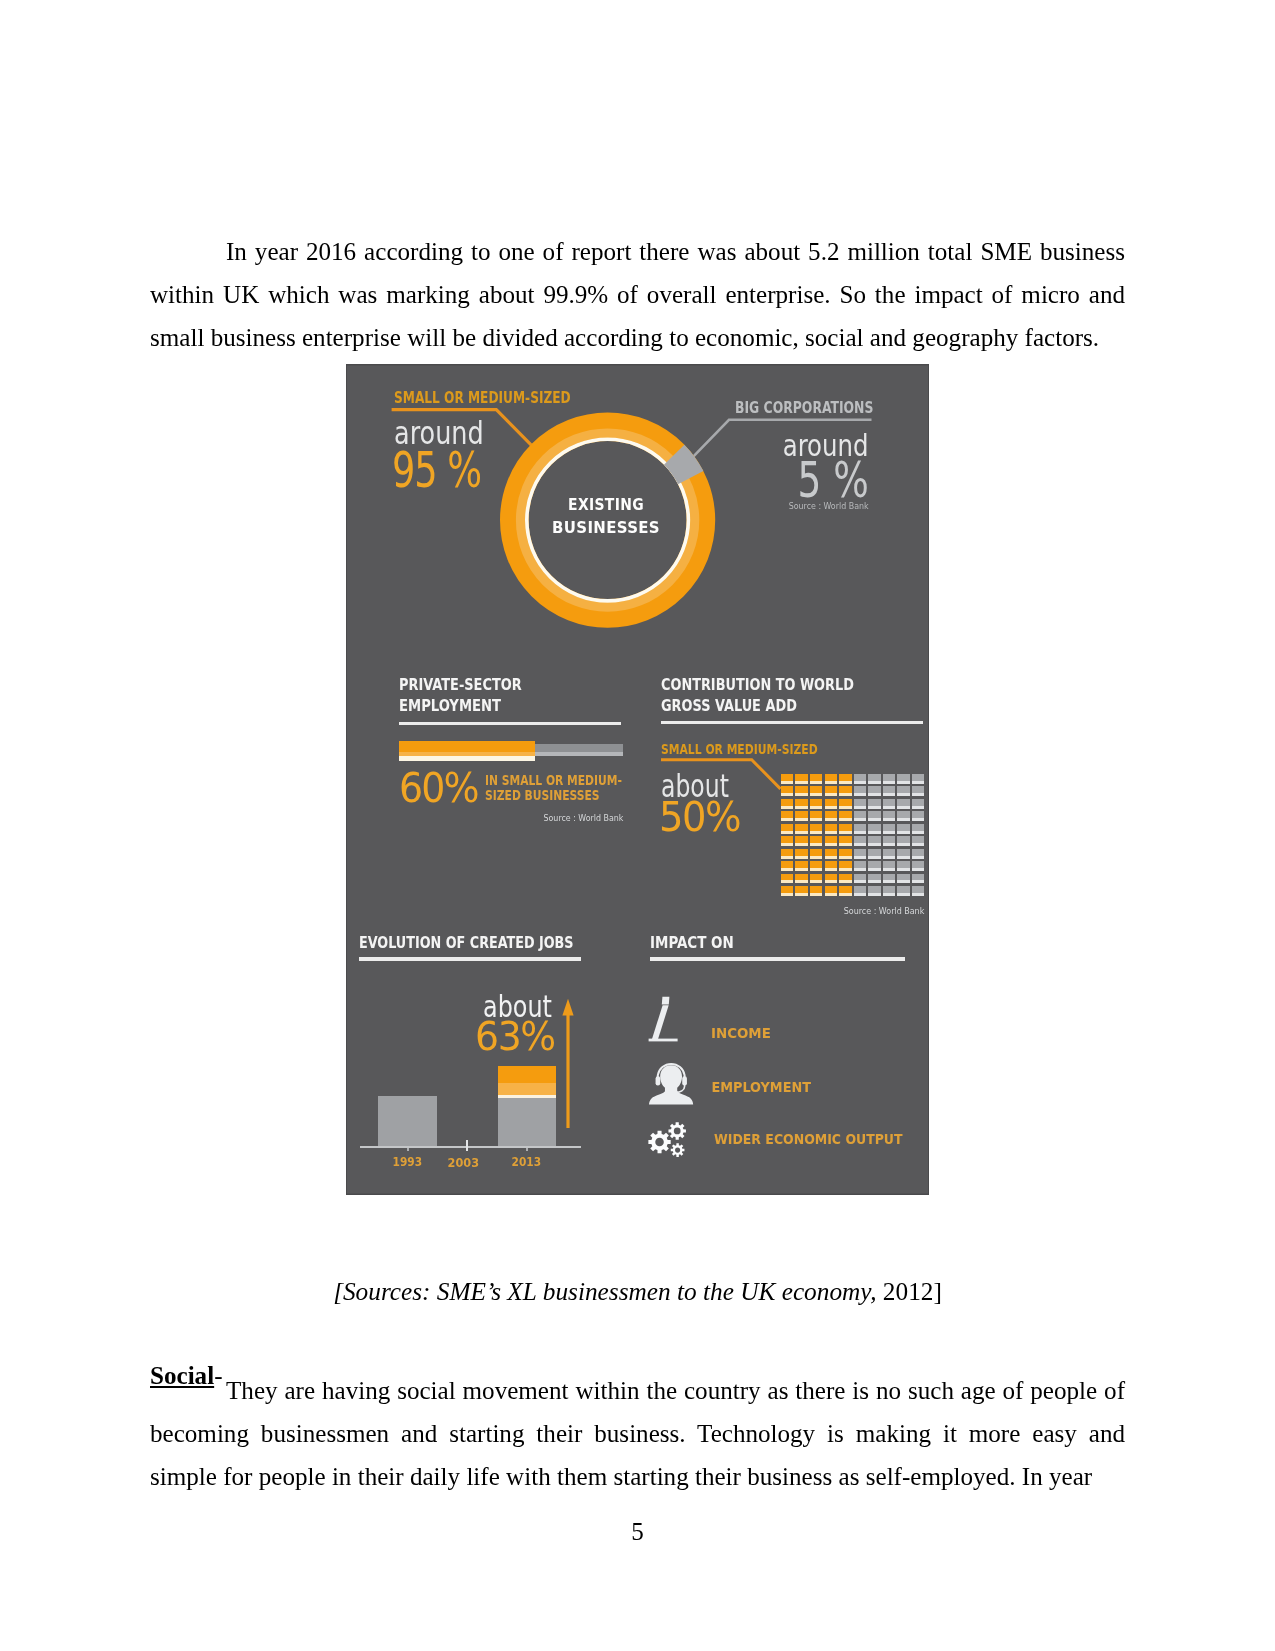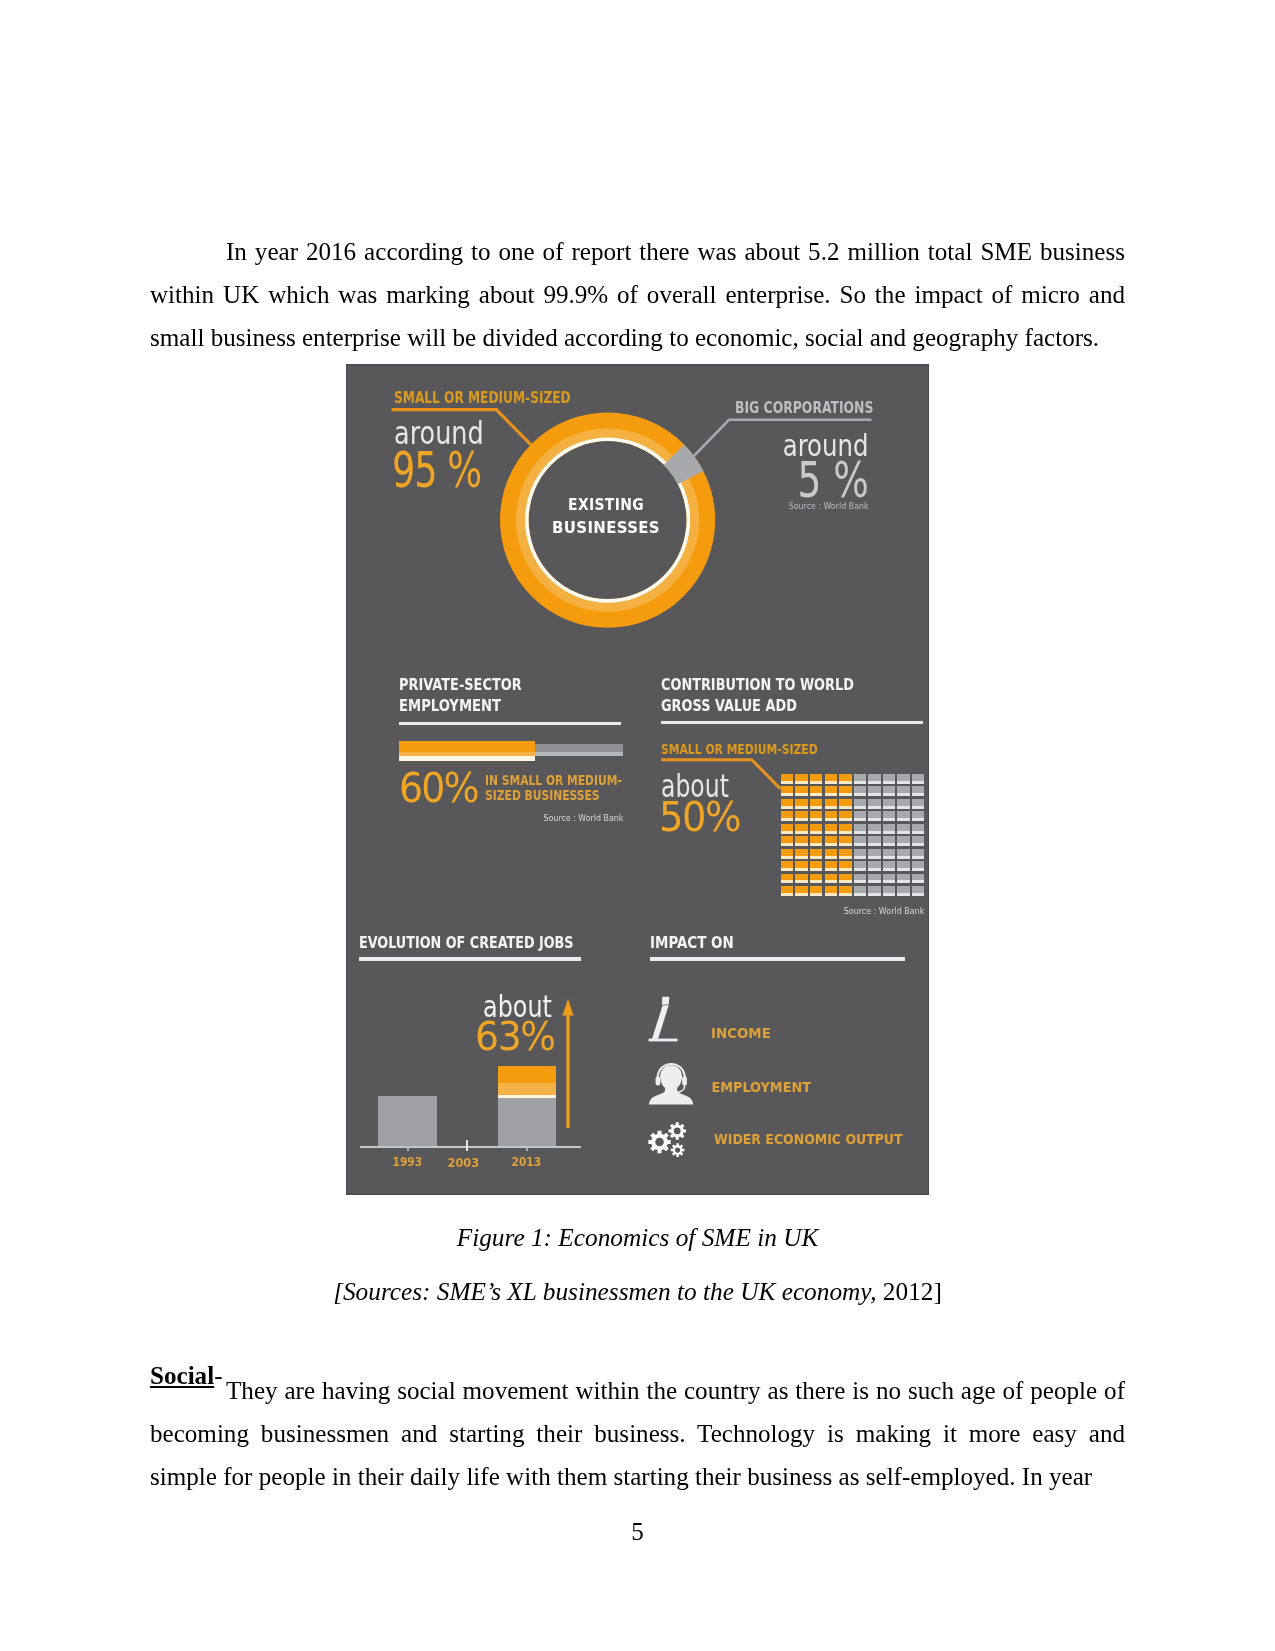--- a/index.html
+++ b/index.html
@@ -242,21 +242,20 @@
           <circle cx="16.2" cy="22.5" r="4.2"></circle>
           <circle cx="33.5" cy="11.7" r="3.3"></circle>
           <circle cx="33.9" cy="30.4" r="2.5"></circle>
         </g>
       </svg>
       <div class="lbl b" style="position:absolute;left:63.6px;top:195.7px;font-size:14.3px;transform:scaleX(0.972);color:#dfa037;">WIDER ECONOMIC OUTPUT</div>
     </div>
 
   </div>
 
-  <div class="caption" style="top:1216px">Figure 1: Economics of SME in UK</div>
 
   <div class="caption" style="top:1270px">
     <span>[Sources: SME’s XL businessmen to the UK economy,</span><span class="roman"> </span><span class="roman">2012]</span>
   </div>
 
   <div class="heading" style="top:1355px"><b>Social</b><span>-</span></div>
 
   <div class="body-text indent" style="top:1369px">They are having social movement within the country as there is no such age of people of becoming businessmen and starting their business. Technology is making it more easy and simple for people in their daily life with them starting their business as self-employed. In year</div>
 
   <div class="pagenum" style="top:1518px">5</div>

